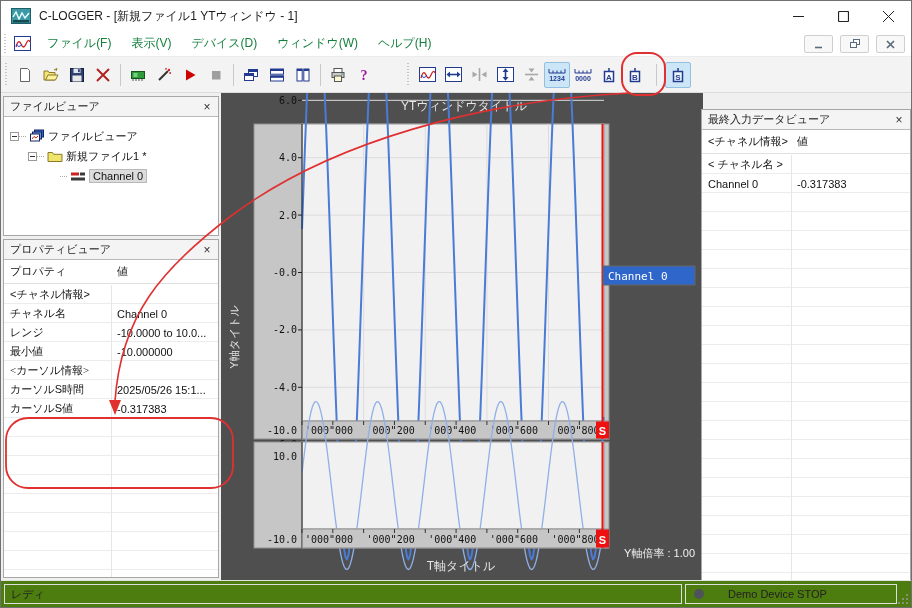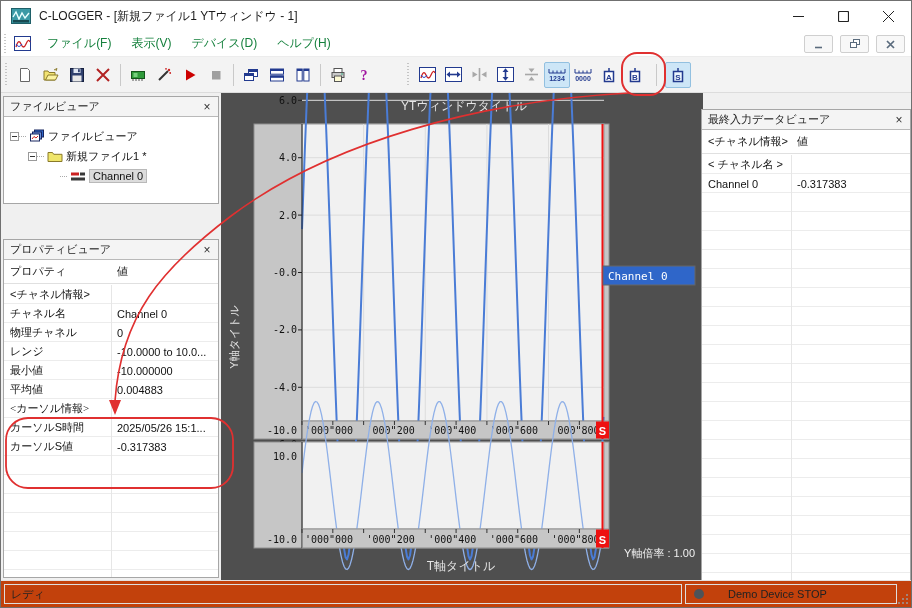--- a/index.html
+++ b/index.html
@@ -64,21 +64,21 @@
   .gcolhead { height:24px; display:flex; align-items:center; font-size:11px; color:#111;
               border-bottom:1px solid #e0e0e0; background:#fff; position:relative; }
   .grow { height:19px; display:flex; align-items:center; font-size:11px; color:#111; }
   .gc1 { padding-left:6px; overflow:hidden; white-space:nowrap; }
   .gc2 { padding-left:6px; overflow:hidden; white-space:nowrap; }
 
   
   .mdi { position:absolute; left:220px; top:0; width:482px; height:487px; background:#4f4f4f; }
 
   
-  .statusbar { position:absolute; left:0; bottom:0; right:0; height:27px; background:#c2410c;
+  .statusbar { position:absolute; left:0; bottom:0; right:0; height:27px; background:#4d7c0f;
                border-top:1px solid #e3e3e3; font-size:11px; color:#222; }
   .sb-left { position:absolute; left:3px; top:3px; bottom:3px; width:678px; border:1px solid #dedede;
              display:flex; align-items:center; padding-left:6px; }
   .sb-right { position:absolute; left:684px; top:3px; bottom:3px; width:212px; border:1px solid #dedede;
               display:flex; align-items:center; padding-left:8px; gap:24px; }
   .sb-dot { width:10px; height:10px; border-radius:50%; background:#4d5358; }
   .sb-grip { position:absolute; right:2px; bottom:2px; }
 
   .annot { position:absolute; inset:0; z-index:60; pointer-events:none; }
   svg { display:block; }
@@ -117,20 +117,21 @@
   <div class="menubar">
     <div class="menugrip"></div>
     <svg class="mdi-doc-icon" width="17" height="15" viewBox="0 0 17 15">
       <rect x="0.5" y="0.5" width="16" height="14" fill="#fff" stroke="#223a8f"></rect>
       <path d="M2,11 Q4.5,2 7,8 T12,8 T16,6" fill="none" stroke="#cc2222" stroke-width="1.3"></path>
       <path d="M2,8 Q5,13 8,8" fill="none" stroke="#2244cc" stroke-width="1"></path>
     </svg>
     <span class="menuitem">ファイル(F)</span>
     <span class="menuitem">表示(V)</span>
     <span class="menuitem">デバイス(D)</span>
+    <span class="menuitem">ウィンドウ(W)</span>
     <span class="menuitem">ヘルプ(H)</span>
     <div class="mdicontrols">
       <div class="mdibtn">
         <svg width="9" height="9" viewBox="0 0 9 9">
             <line x1="1" y1="7.5" x2="8" y2="7.5" stroke="#5a6b7d" stroke-width="1.6"></line>
           </svg>
       </div>
       <div class="mdibtn">
         <svg width="10" height="10" viewBox="0 0 10 10">
             <rect x="3.5" y="0.5" width="6" height="5" fill="#fff" stroke="#5a6b7d"></rect>
@@ -309,21 +310,21 @@
       <svg width="16" height="16" viewBox="0 0 16 16">
           <line x1="8" y1="1" x2="8" y2="4" stroke="#223a8f" stroke-width="1.5"></line>
           <rect x="3.5" y="4.5" width="9" height="10" fill="#eaf4fc" stroke="#223a8f" stroke-width="1.5"></rect>
           <text x="8" y="12.5" text-anchor="middle" font-size="8" font-weight="bold" fill="#223a8f" font-family="Liberation Sans,sans-serif">S</text>
         </svg>
     </div>
   </div>
 
   <div class="main">
 
-    <div class="panel" style="left:2px; top:3px; width:216px; height:108px;">
+    <div class="panel" style="left:2px; top:3px; width:216px; height:140px;">
       <div class="phead">
         <span>ファイルビューア</span>
         <span class="pclose">×</span>
       </div>
       <div class="tree">
         <div class="trow" style="padding-left:6px;">
           <span class="expander"></span>
             <span class="tstub"></span>
           <svg class="ticon" viewBox="0 0 16 14">
               <rect x="5.5" y="1" width="9" height="7" fill="#2f66c9" stroke="#16255f"></rect>
@@ -366,34 +367,26 @@
         <div class="vsep" style="left:107px;"></div>
         <div class="grow">
             <span class="gc1" style="width:107px;">&lt;チャネル情報&gt;</span>
             <span class="gc2"></span>
           </div>
         <div class="grow">
             <span class="gc1" style="width:107px;">チャネル名</span>
             <span class="gc2">Channel 0</span>
           </div>
         <div class="grow">
-            <span class="gc1" style="width:107px;">物理チャネル</span>
-            <span class="gc2">0</span>
-          </div>
-        <div class="grow">
             <span class="gc1" style="width:107px;">レンジ</span>
             <span class="gc2">-10.0000 to 10.0...</span>
           </div>
         <div class="grow">
             <span class="gc1" style="width:107px;">最小値</span>
             <span class="gc2">-10.000000</span>
-          </div>
-        <div class="grow">
-            <span class="gc1" style="width:107px;">平均値</span>
-            <span class="gc2">0.004883</span>
           </div>
         <div class="grow">
             <span class="gc1" style="width:107px;font-family:Liberation Serif, serif;">&lt;カーソル情報&gt;</span>
             <span class="gc2"></span>
           </div>
         <div class="grow">
             <span class="gc1" style="width:107px;">カーソルS時間</span>
             <span class="gc2">2025/05/26 15:1...</span>
           </div>
         <div class="grow">

